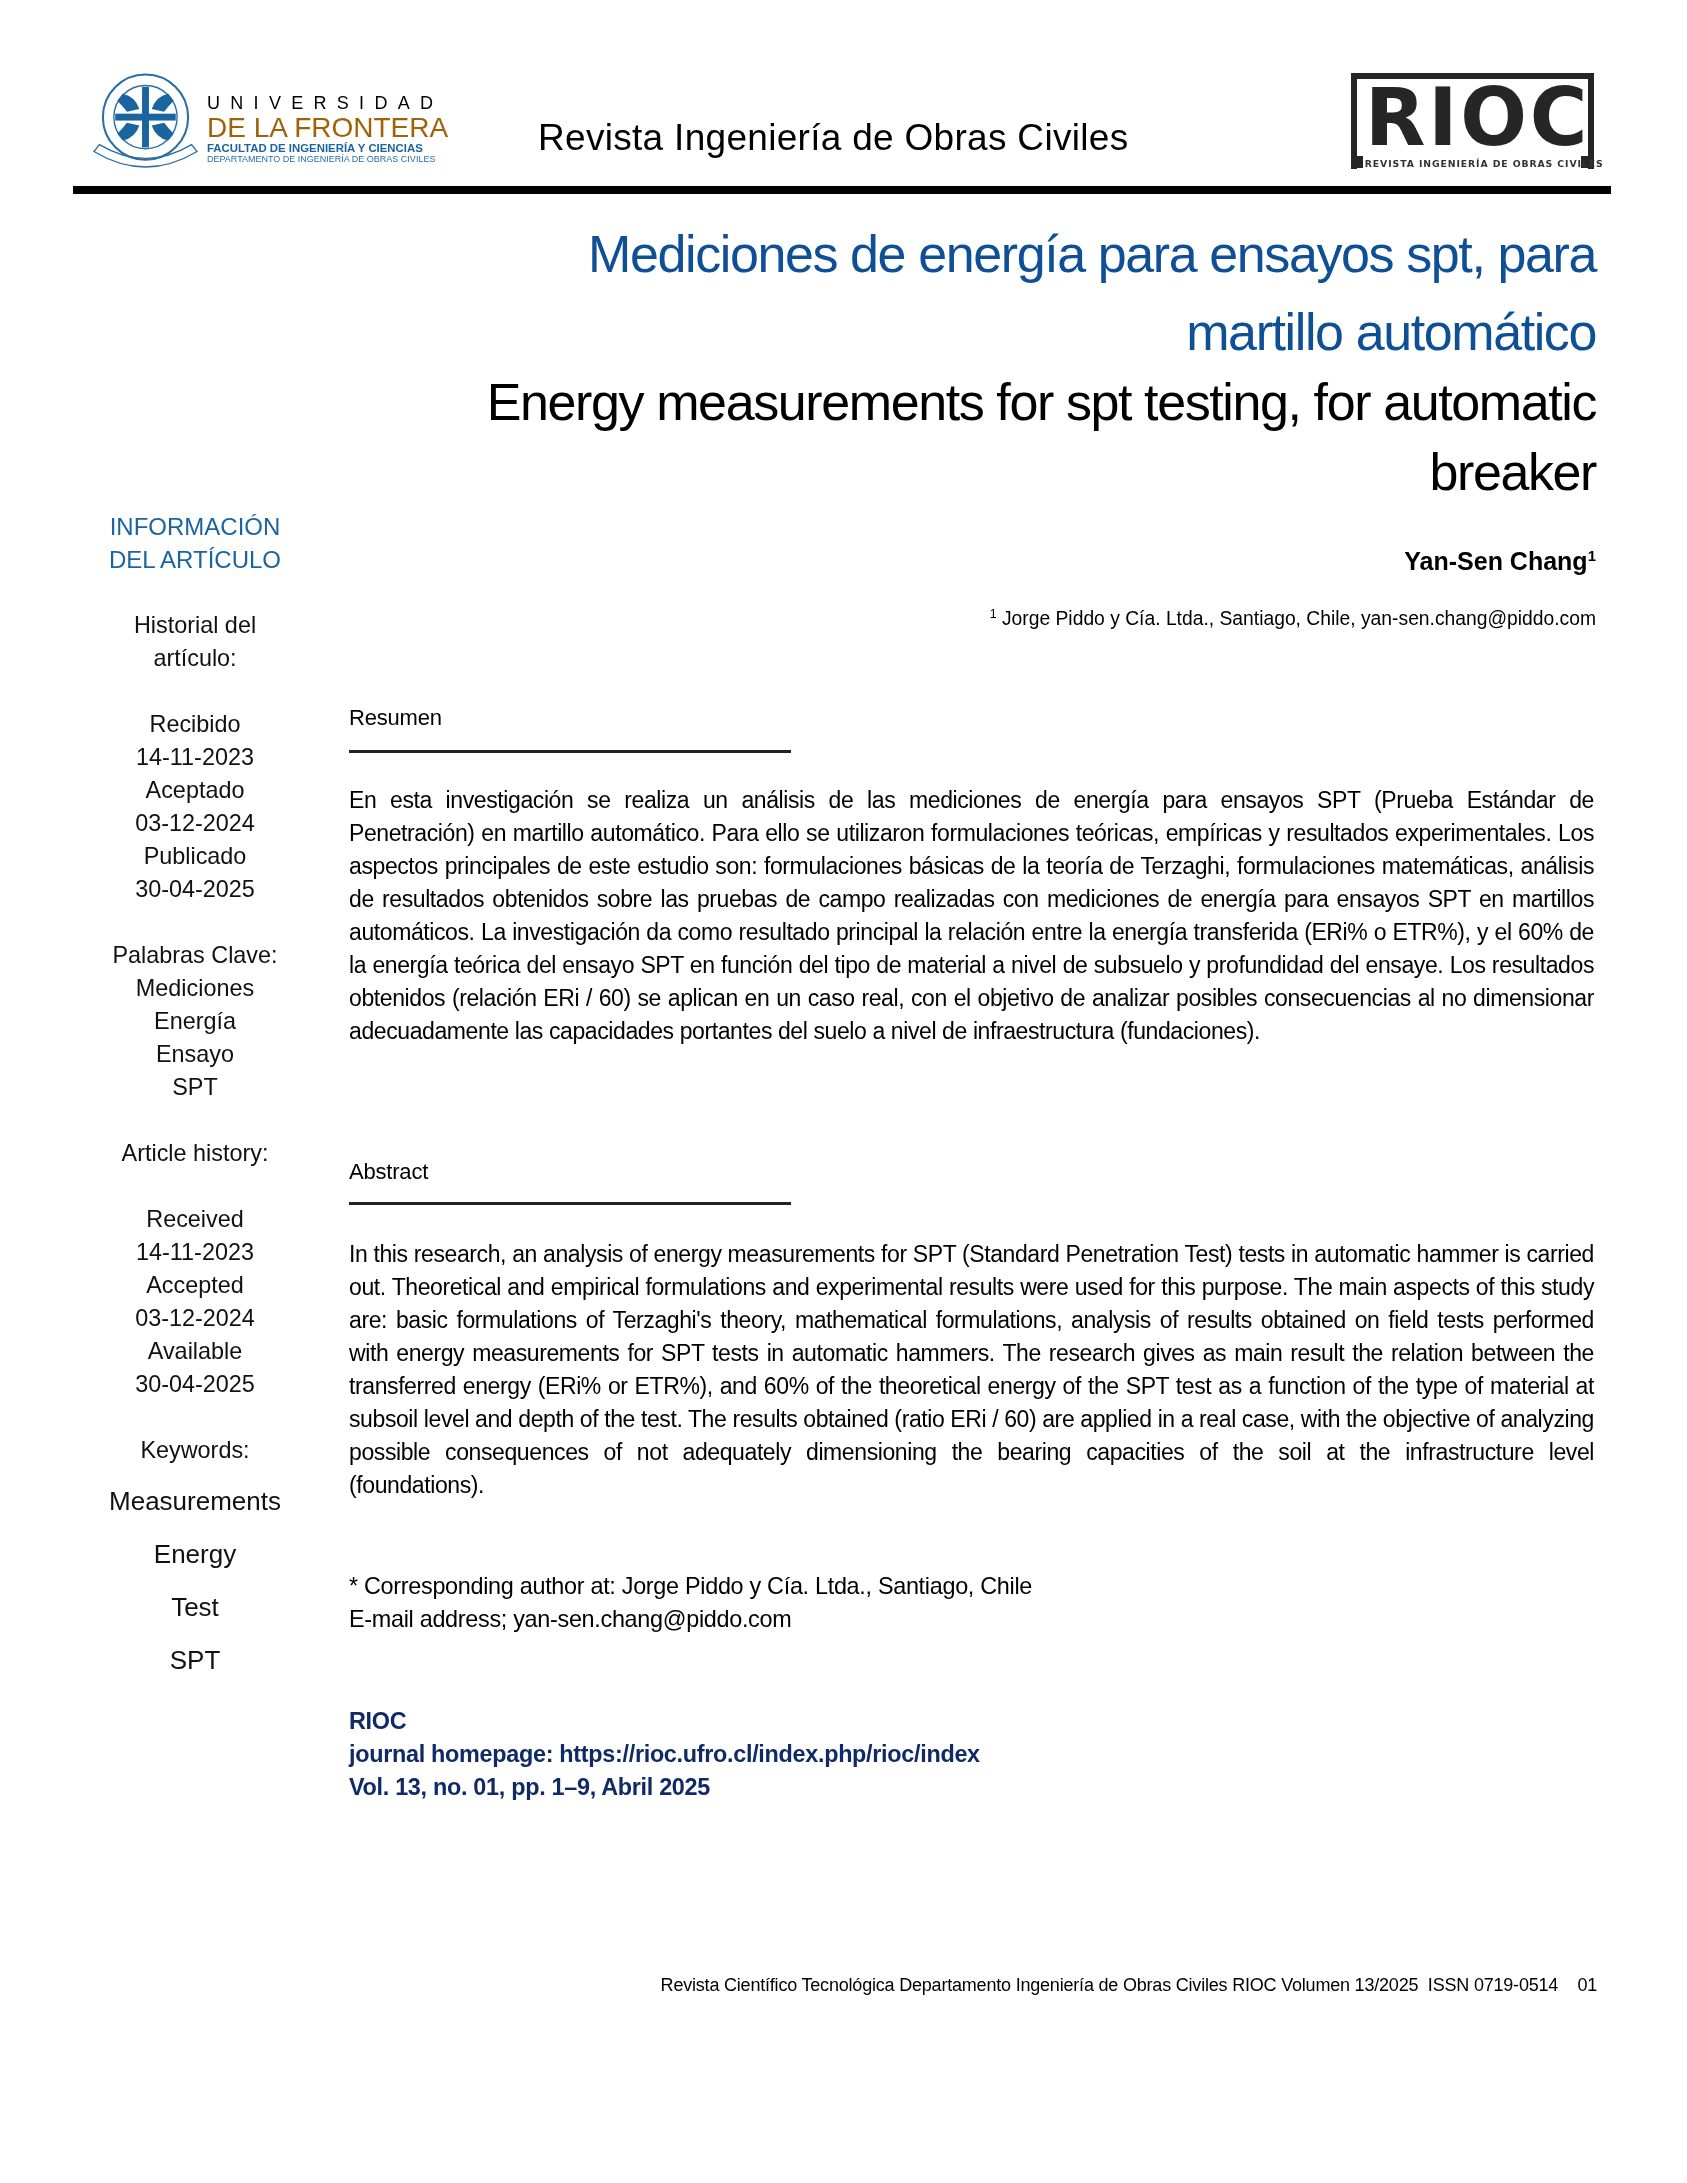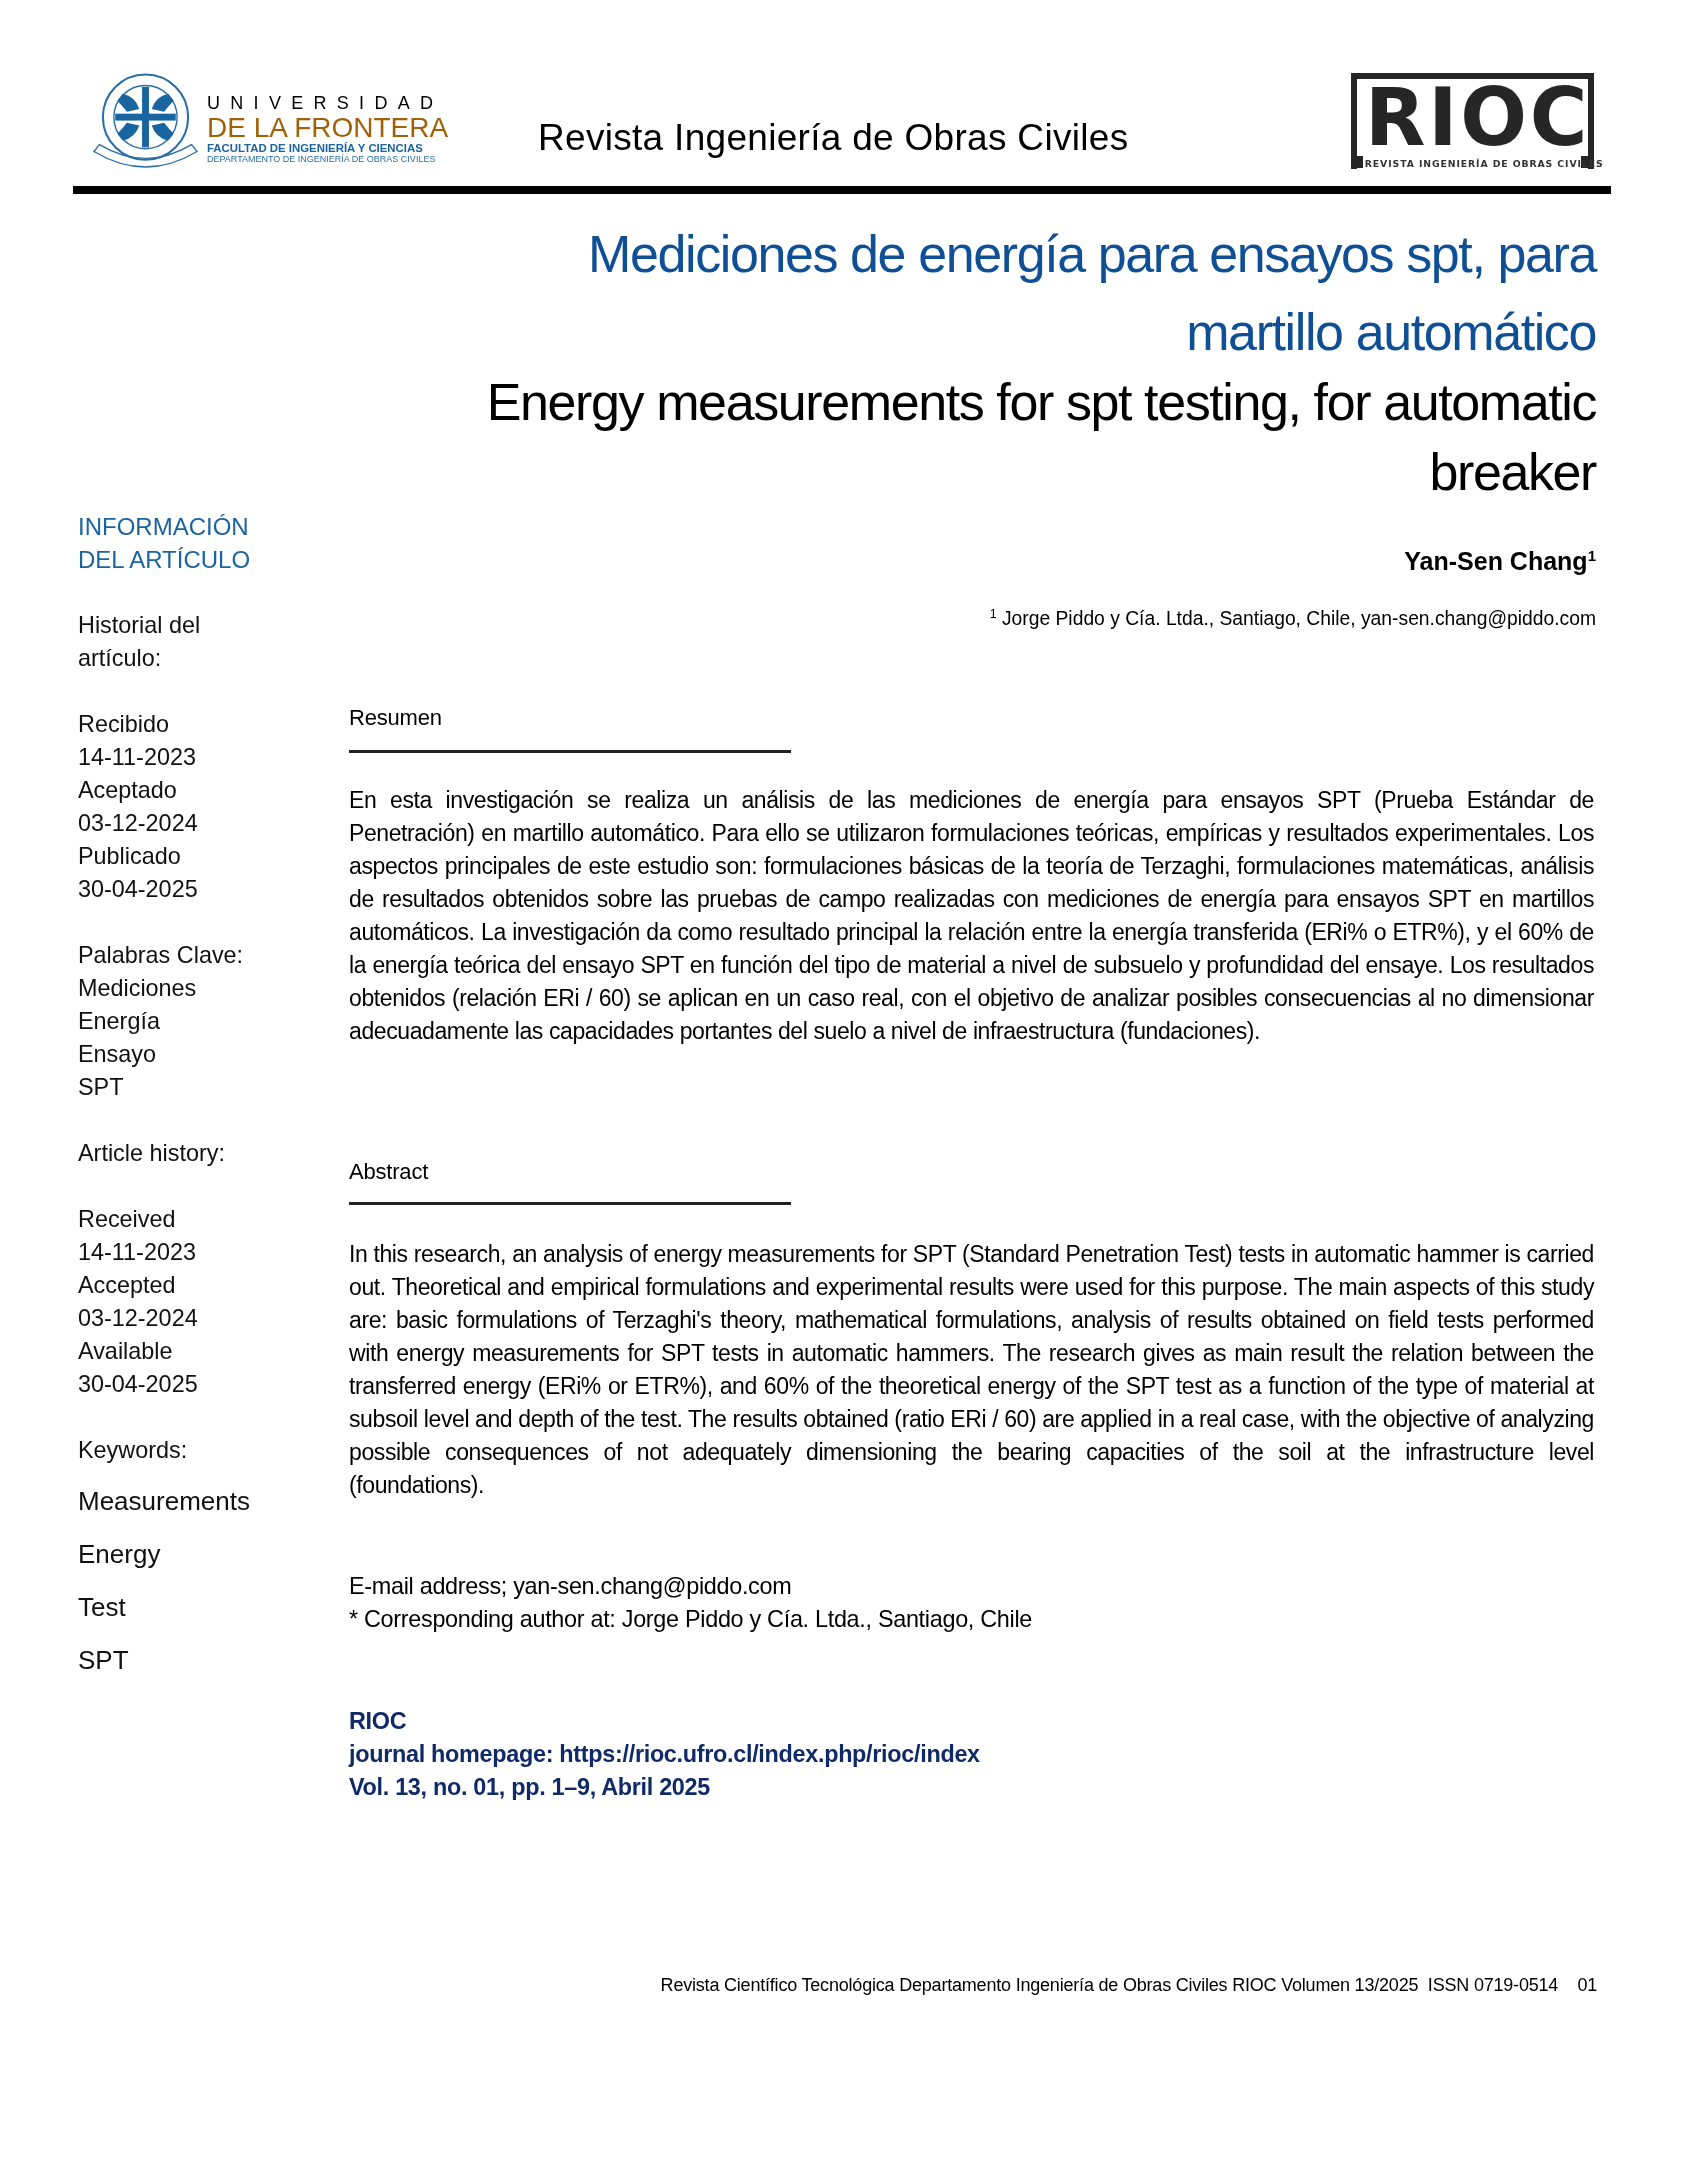--- a/index.html
+++ b/index.html
@@ -33,21 +33,21 @@
   #title-es-2 { top:298px; }
   #title-en-1 { top:368px; }
   #title-en-2 { top:438px; }
 
   #author { right:91px; top:546px; font-size:25px; font-weight:700; line-height:30px; }
   #author sup { font-size:15px; vertical-align:super; line-height:0; }
   #affil { right:91px; top:606px; font-size:19.3px; line-height:25px; }
   #affil sup { font-size:12.4px; vertical-align:super; line-height:0; }
 
   
-  #sidebar { left:78px; top:510px; width:234px; font-size:23.4px; line-height:33px; color:#111; }
+  #sidebar { left:78px; top:510px; width:234px; font-size:23.4px; line-height:33px; color:#111;text-align:center; }
   #sidebar .sb-title { color:#1a64a0; font-size:24px; line-height:33px; }
   #sidebar .gap { height:33px; }
   #sidebar .kw-en { font-size:26px; line-height:37px;margin-top:16px; }
 
   
   .sec-head { left:349px; font-size:22px; line-height:36px; font-weight:400; letter-spacing:-0.2px; }
   .sec-rule { left:349px; width:442px; height:2.8px; background:#222; }
   #resumen-head { top:700px; }
   #resumen-rule { top:750px; }
   #abstract-head { top:1154px; }
@@ -145,22 +145,22 @@
 
 <div id="resumen-head" class="abs sec-head">Resumen</div>
 <div id="resumen-rule" class="abs sec-rule"></div>
 <div id="resumen-text" class="abs para">En esta investigación se realiza un análisis de las mediciones de energía para ensayos SPT (Prueba Estándar de Penetración) en martillo automático. Para ello se utilizaron formulaciones teóricas, empíricas y resultados experimentales. Los aspectos principales de este estudio son: formulaciones básicas de la teoría de Terzaghi, formulaciones matemáticas, análisis de resultados obtenidos sobre las pruebas de campo realizadas con mediciones de energía para ensayos SPT en martillos automáticos. La investigación da como resultado principal la relación entre la energía transferida (ERi% o ETR%), y el 60% de la energía teórica del ensayo SPT en función del tipo de material a nivel de subsuelo y profundidad del ensaye. Los resultados obtenidos (relación ERi / 60) se aplican en un caso real, con el objetivo de analizar posibles consecuencias al no dimensionar adecuadamente las capacidades portantes del suelo a nivel de infraestructura (fundaciones).</div>
 
 <div id="abstract-head" class="abs sec-head">Abstract</div>
 <div id="abstract-rule" class="abs sec-rule"></div>
 <div id="abstract-text" class="abs para">In this research, an analysis of energy measurements for SPT (Standard Penetration Test) tests in automatic hammer is carried out. Theoretical and empirical formulations and experimental results were used for this purpose. The main aspects of this study are: basic formulations of Terzaghi's theory, mathematical formulations, analysis of results obtained on field tests performed with energy measurements for SPT tests in automatic hammers. The research gives as main result the relation between the transferred energy (ERi% or ETR%), and 60% of the theoretical energy of the SPT test as a function of the type of material at subsoil level and depth of the test. The results obtained (ratio ERi / 60) are applied in a real case, with the objective of analyzing possible consequences of not adequately dimensioning the bearing capacities of the soil at the infrastructure level (foundations).</div>
 
 <div id="corr" class="abs">
+  <div>* Corresponding author at: Jorge Piddo y Cía. Ltda., Santiago, Chile</div>
   <div>E-mail address; yan-sen.chang@piddo.com</div>
-  <div>* Corresponding author at: Jorge Piddo y Cía. Ltda., Santiago, Chile</div>
 </div>
 
 <div id="ref" class="abs">
   <div>RIOC</div>
   <div>journal homepage: https://rioc.ufro.cl/index.php/rioc/index</div>
   <div>Vol. 13, no. 01, pp. 1–9, Abril 2025</div>
 </div>
 
 <div id="footer" class="abs"><span>Revista Científico Tecnológica Departamento Ingeniería de Obras Civiles RIOC Volumen 13/2025  ISSN 0719-0514</span><span>    </span><span>01</span></div>
 

